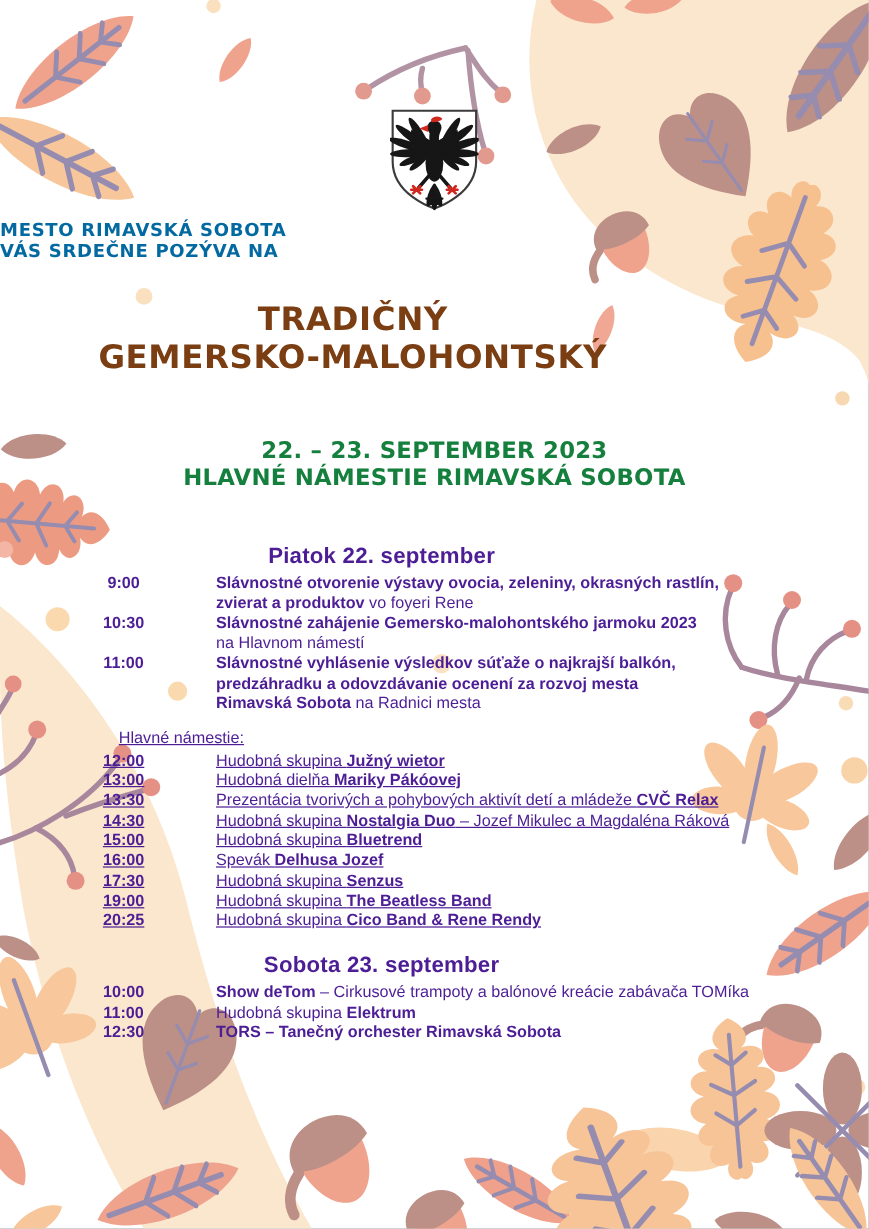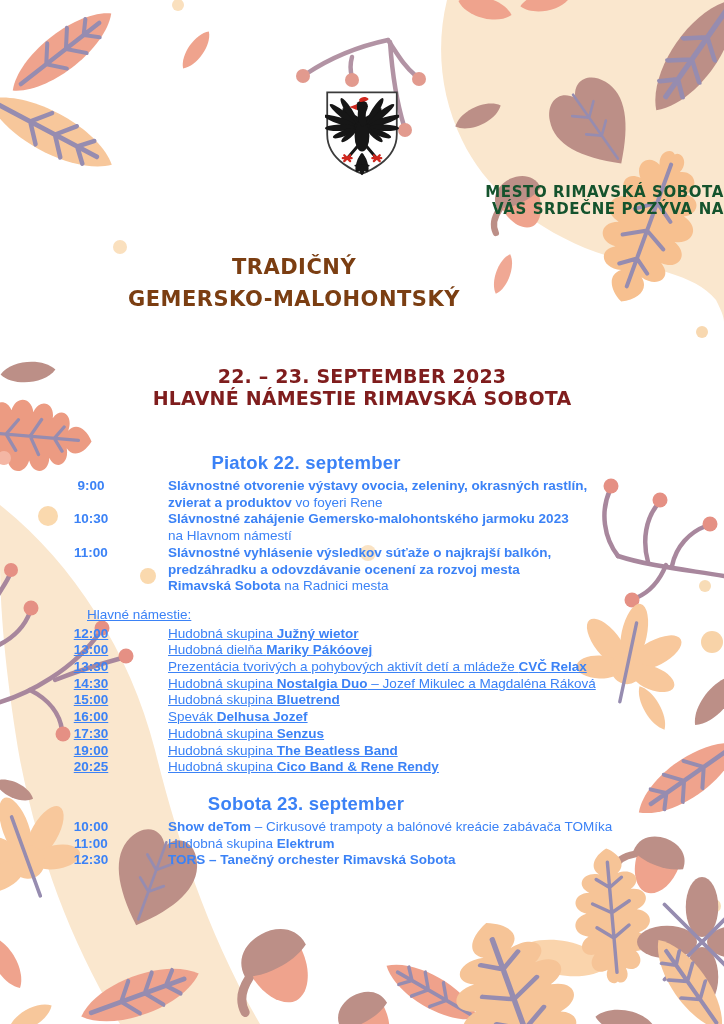--- a/index.html
+++ b/index.html
@@ -1,30 +1,30 @@
 <!DOCTYPE html>
 <html><head>
 <meta charset="utf-8">
 <style>
   html,body{margin:0;padding:0;background:#888;}
   .poster{position:relative;width:724px;height:1024px;background:#ffffff;overflow:hidden;
           font-family:"Liberation Sans",sans-serif;}
   .bg{position:absolute;left:0;top:0;z-index:0;}
   .content{position:absolute;left:0;top:0;width:724px;height:1024px;z-index:2;}
   .crest{position:absolute;left:50%;top:90px;transform:translateX(-50%);width:74px;height:86px;}
-  .invite{position:absolute;top:184px;left:0;width:724px;text-align:right;
+  .invite{position:absolute;top:184px;left:0;width:724px;text-align:left;
           font-family:"DejaVu Sans",sans-serif;font-weight:bold;font-size:15px;line-height:17px;
-          letter-spacing:.6px;color:#14532d;}
+          letter-spacing:.6px;color:#0369a1;}
   .title{position:absolute;top:251px;left:0;width:588px;text-align:center;
-         font-family:"DejaVu Sans",sans-serif;font-weight:bold;font-size:21px;line-height:32px;
+         font-family:"DejaVu Sans",sans-serif;font-weight:bold;font-size:27px;line-height:32px;
          letter-spacing:.5px;color:#7B3E12;}
   .meta{position:absolute;top:366px;left:0;width:724px;text-align:center;
         font-family:"DejaVu Sans",sans-serif;font-weight:bold;font-size:19px;line-height:21.5px;
-        letter-spacing:.2px;color:#7f1d1d;}
-  .schedule{position:absolute;left:60px;top:453px;width:610px;font-size:13.5px;line-height:16.7px;color:#3b82f6;}
+        letter-spacing:.2px;color:#15803d;}
+  .schedule{position:absolute;left:72px;top:453px;width:610px;font-size:13.5px;line-height:16.7px;color:#4c1d95;}
   .sec-heading{font-weight:bold;font-size:18.5px;line-height:20px;width:492px;text-align:center;
                margin-bottom:5px;letter-spacing:.2px;}
   .sec1{margin-top:12px;text-decoration:underline;}
   .sec2{margin-top:18px;}
   .sec-label{margin-left:27px;margin-bottom:2px;}
   .row{display:flex;}
   .time{width:62px;text-align:center;font-weight:bold;flex:none;}
   .desc{margin-left:46px;}
   .desc b{font-weight:bold;}
 </style>

